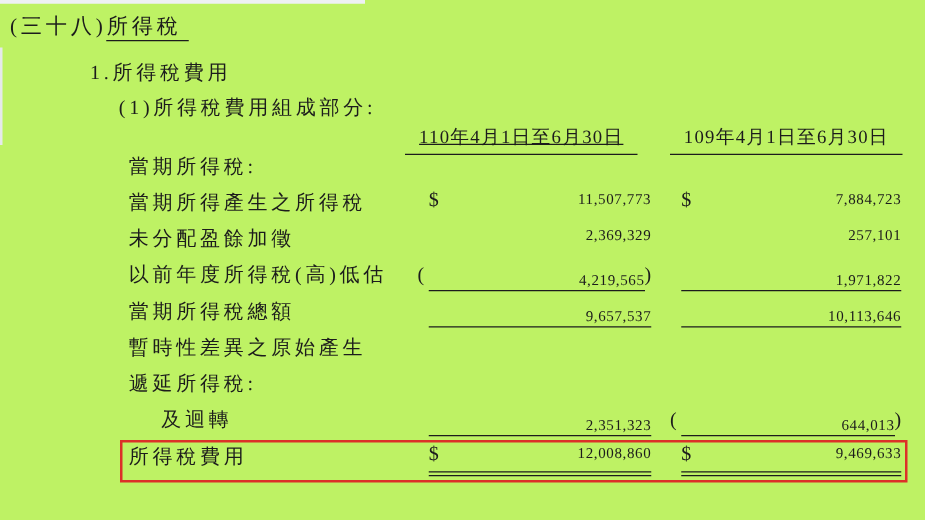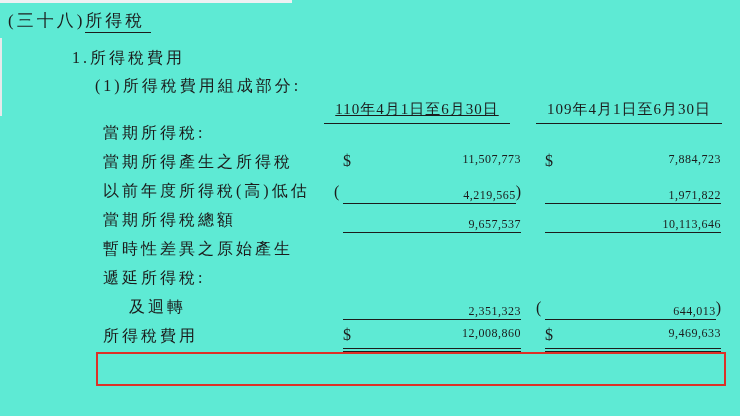--- a/index.html
+++ b/index.html
@@ -1,20 +1,20 @@
 <!DOCTYPE html>
 <html><head>
 <meta charset="utf-8">
 <style>
   html, body { margin: 0; padding: 0; background: #ffffff; }
   .page {
     position: relative;
     width: 740px;
     height: 416px;
-    background: #5eead4;
+    background: #bef264;
     overflow: hidden;
     font-family: "Liberation Serif", "DejaVu Serif", serif;
     color: #1c1c1c;
   }
   .scan-top {
     position: absolute; top: 0; left: 0;
     width: 292px; height: 3px; background: #eef1f3;
   }
   .scan-left {
     position: absolute; top: 38px; left: 0;
@@ -103,20 +103,33 @@
           </span>
         </div>
         <div class="cell c2">
           <span class="amount">
             <span class="dollar">$</span>
             <span class="num">7,884,723</span>
           </span>
         </div>
       </div>
       <div class="trow">
+        <span class="rlabel" style="left: 103px;">未分配盈餘加徵</span>
+        <div class="cell c1">
+          <span class="amount">
+            <span class="num">2,369,329</span>
+          </span>
+        </div>
+        <div class="cell c2">
+          <span class="amount">
+            <span class="num">257,101</span>
+          </span>
+        </div>
+      </div>
+      <div class="trow">
         <span class="rlabel" style="left: 103px;">以前年度所得稅(高)低估</span>
         <div class="cell c1">
           <span class="paren open">(</span>
           <span class="amount u-single">
             <span class="num">4,219,565</span>
           </span>
           <span class="paren close">)</span>
         </div>
         <div class="cell c2">
           <span class="amount u-single">

